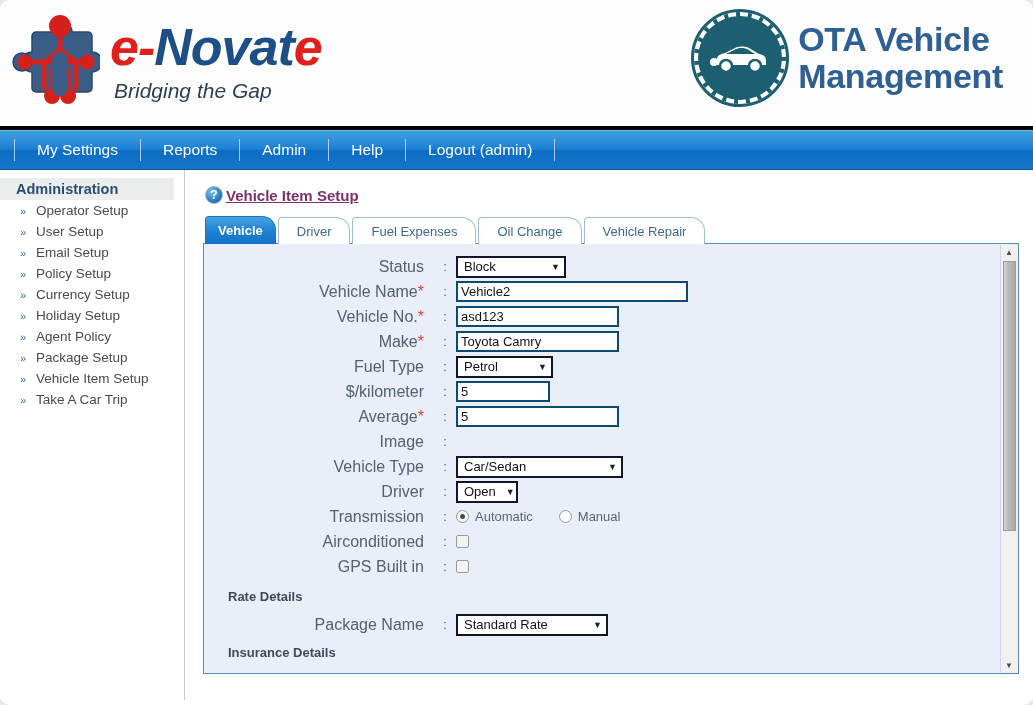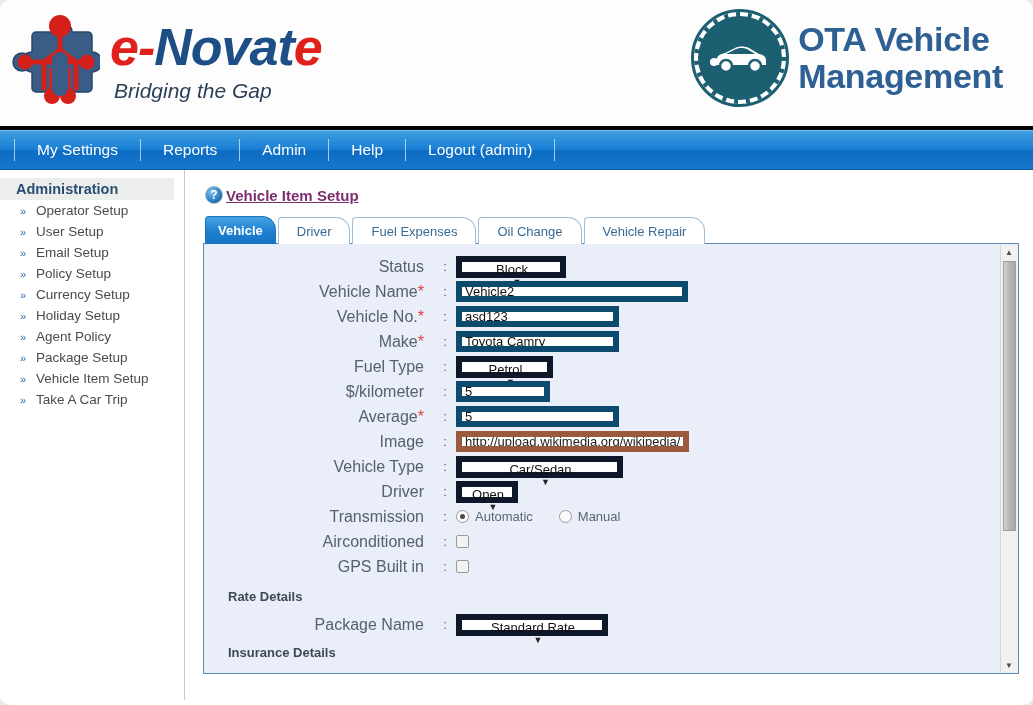--- a/index.html
+++ b/index.html
@@ -234,42 +234,41 @@
   .fcolon {
     width: 22px;
     flex: 0 0 22px;
     color: #54616e;
     text-align: center;
   }
   .fctrl { flex: 1 1 auto; display: flex; align-items: center; }
 
   input.txt {
     height: 21px;
-    border: 6px solid #0c4a6e;
+    border: 2px solid #0c4a6e;
     background: #ffffff;
     font-family: "Liberation Sans", sans-serif;
     font-size: 13px;
     color: #111;
     padding: 0 3px;
     outline: none;
   }
   input.txt.url { border-color: #9b5a3c; color: #232323; }
 
   .sel {
     height: 22px;
-    border: 6px solid #0f172a;
+    border: 2px solid #0f172a;
     background: #ffffff;
     font-size: 13px;
     color: #111;
     display: inline-flex;
     align-items: center;
     padding: 0 4px 0 6px;
     cursor: pointer;
     justify-content: space-between;
-    flex-direction: column;
   }
   .sel .arw { font-size: 9px; color: #222; margin-left: 10px; }
 
   .radio-wrap { display: flex; align-items: center; font-size: 13px; color: #5a6670; }
   .radio {
     width: 13px; height: 13px; border-radius: 50%;
     border: 1px solid #9a9a9a; background: #fbfbfb;
     display: inline-flex; align-items: center; justify-content: center;
     margin-right: 6px;
     flex: 0 0 13px;
@@ -515,23 +514,20 @@
               <div class="flabel"><span>Average</span><span class="star">*</span></div>
               <div class="fcolon">:</div>
               <div class="fctrl">
                 <input class="txt" style="width: 163px;" value="5">
               </div>
             </div>
 
             <div class="frow">
               <div class="flabel"><span>Image</span></div>
               <div class="fcolon">:</div>
-              <div class="fctrl">
-                <input class="txt url" style="width: 233px;" value="http://upload.wikimedia.org/wikipedia/">
-              </div>
             </div>
 
             <div class="frow">
               <div class="flabel"><span>Vehicle Type</span></div>
               <div class="fcolon">:</div>
               <div class="fctrl">
                 <div class="sel" style="width:167px">
                   <span>Car/Sedan</span>
                   <span class="arw">▼</span>
                 </div>

